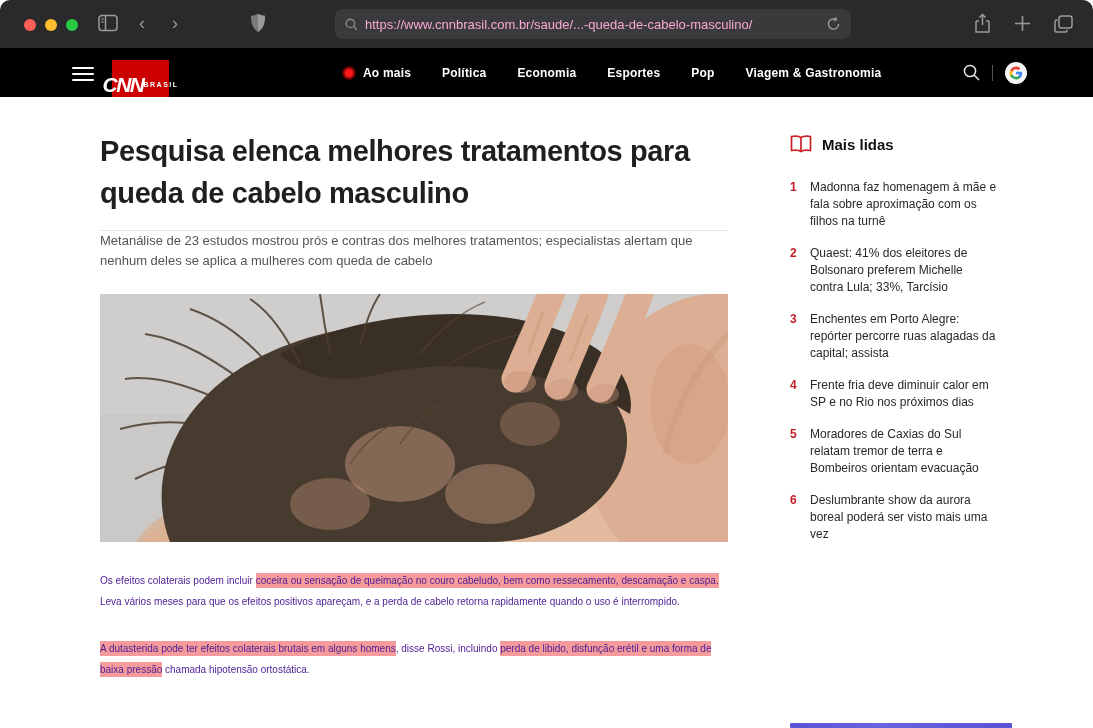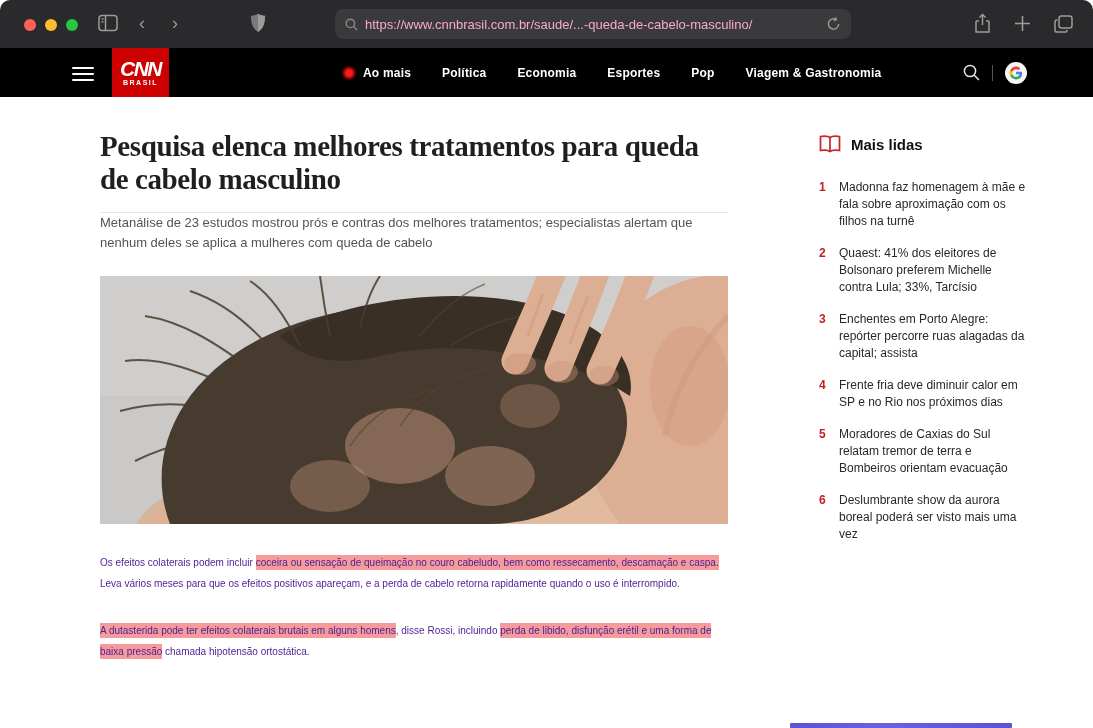--- a/index.html
+++ b/index.html
@@ -19,52 +19,52 @@
             padding:0 10px; }
   .url-text { color:#f9a8d4; font-size:13px; margin-left:7px; white-space:nowrap;
               overflow:hidden; flex:1; }
   .right-icons { position:absolute; right:20px; top:13px; display:flex; gap:23px; align-items:center; }
   svg.glyph { display:block; }
 
   
   .navbar { position:relative; height:49px; background:#000; }
   .hamburger { position:absolute; left:72px; top:15px; width:22px; cursor:pointer; }
   .hamburger div { height:2px; background:#fff; margin:4px 0; border-radius:1px; }
-  .cnn-logo { position:absolute; left:112px; top:0; width:57px; height:49px; background:#cc0000;
-              display:flex; flex-direction:column; align-items:center; justify-content:center; }
+  .cnn-logo { position:absolute; left:112px; top:12px; width:57px; height:49px; background:#cc0000;
+              display:flex; flex-direction:row; align-items:center; justify-content:center; }
   .cnn-logo .l1 { color:#fff; font-weight:700; font-size:21px; letter-spacing:-1.5px;
                   font-style:italic; line-height:20px; }
   .cnn-logo .l2 { color:#fff; font-weight:700; font-size:7px; letter-spacing:1.5px; line-height:8px; }
   .nav-items { position:absolute; left:342px; top:0; height:49px; display:flex;
                align-items:center; gap:31px; }
   .nav-item { color:#fff; font-size:12px; font-weight:700; letter-spacing:.2px;
               display:flex; align-items:center; gap:7px; cursor:pointer; white-space:nowrap; }
   .live-dot { width:14px; height:14px; border-radius:50%;
               background:radial-gradient(circle, #ff1a1a 0 32%, #5e0000 60%, #1a0000 100%); }
   .nav-right { position:absolute; right:66px; top:0; height:49px; display:flex;
                align-items:center; gap:12px; }
   .nav-divider { width:1px; height:16px; background:#555; }
   .g-circle { width:22px; height:22px; border-radius:50%; background:#f5f5f5;
               display:flex; align-items:center; justify-content:center; }
 
   
   .content { position:relative; height:631px; background:#fff; }
   .article { position:absolute; left:100px; top:0; width:628px; }
-  .headline { margin-top:33px; font-size:29px; line-height:33px; font-weight:700;
-              color:#1f1f1f; letter-spacing:-.4px;font-family:Liberation Serif, serif; }
+  .headline { margin-top:33px; font-size:29px; line-height:42px; font-weight:700;
+              color:#1f1f1f; letter-spacing:-.4px; }
   .rule { height:1px; background:#e7e7e7; margin-top:16px; }
   .subtitle { font-size:13px; line-height:20px; color:#545454; }
   .hero { margin-top:23px; width:628px; height:248px; overflow:hidden; background:#cac9c7; }
   .body-para { margin-top:26px; font-size:10px; line-height:21px; color:#4c1d95; }
   .body-para:first-child { margin-top:28px; }
   .hl { background:#f59b9b; box-decoration-break:clone; -webkit-box-decoration-break:clone;
         padding:2px 0; }
 
   
-  .sidebar { position:absolute; left:790px; top:0; width:225px;margin-left:29px; }
+  .sidebar { position:absolute; left:790px; top:0; width:225px; }
   .sb-head { margin-top:38px; display:flex; align-items:center; gap:10px; }
   .sb-title { font-size:15px; font-weight:700; color:#111; }
   .sb-list { list-style:none; margin-top:26px; max-height:376px; overflow:hidden; }
   .sb-item { display:flex; gap:12px; margin-bottom:15px; cursor:pointer; }
   .sb-rank { color:#c21e25; font-size:12px; font-weight:700; line-height:17px; min-width:8px; }
   .sb-text { color:#282828; font-size:12px; line-height:17px; width:188px; }
   .ad-sliver { position:absolute; left:790px; top:626px; width:222px; height:5px;
                background:linear-gradient(90deg,#5a53d2,#6a63e0 40%,#5a53d2); border-radius:1px; }
 </style>
 </head>

